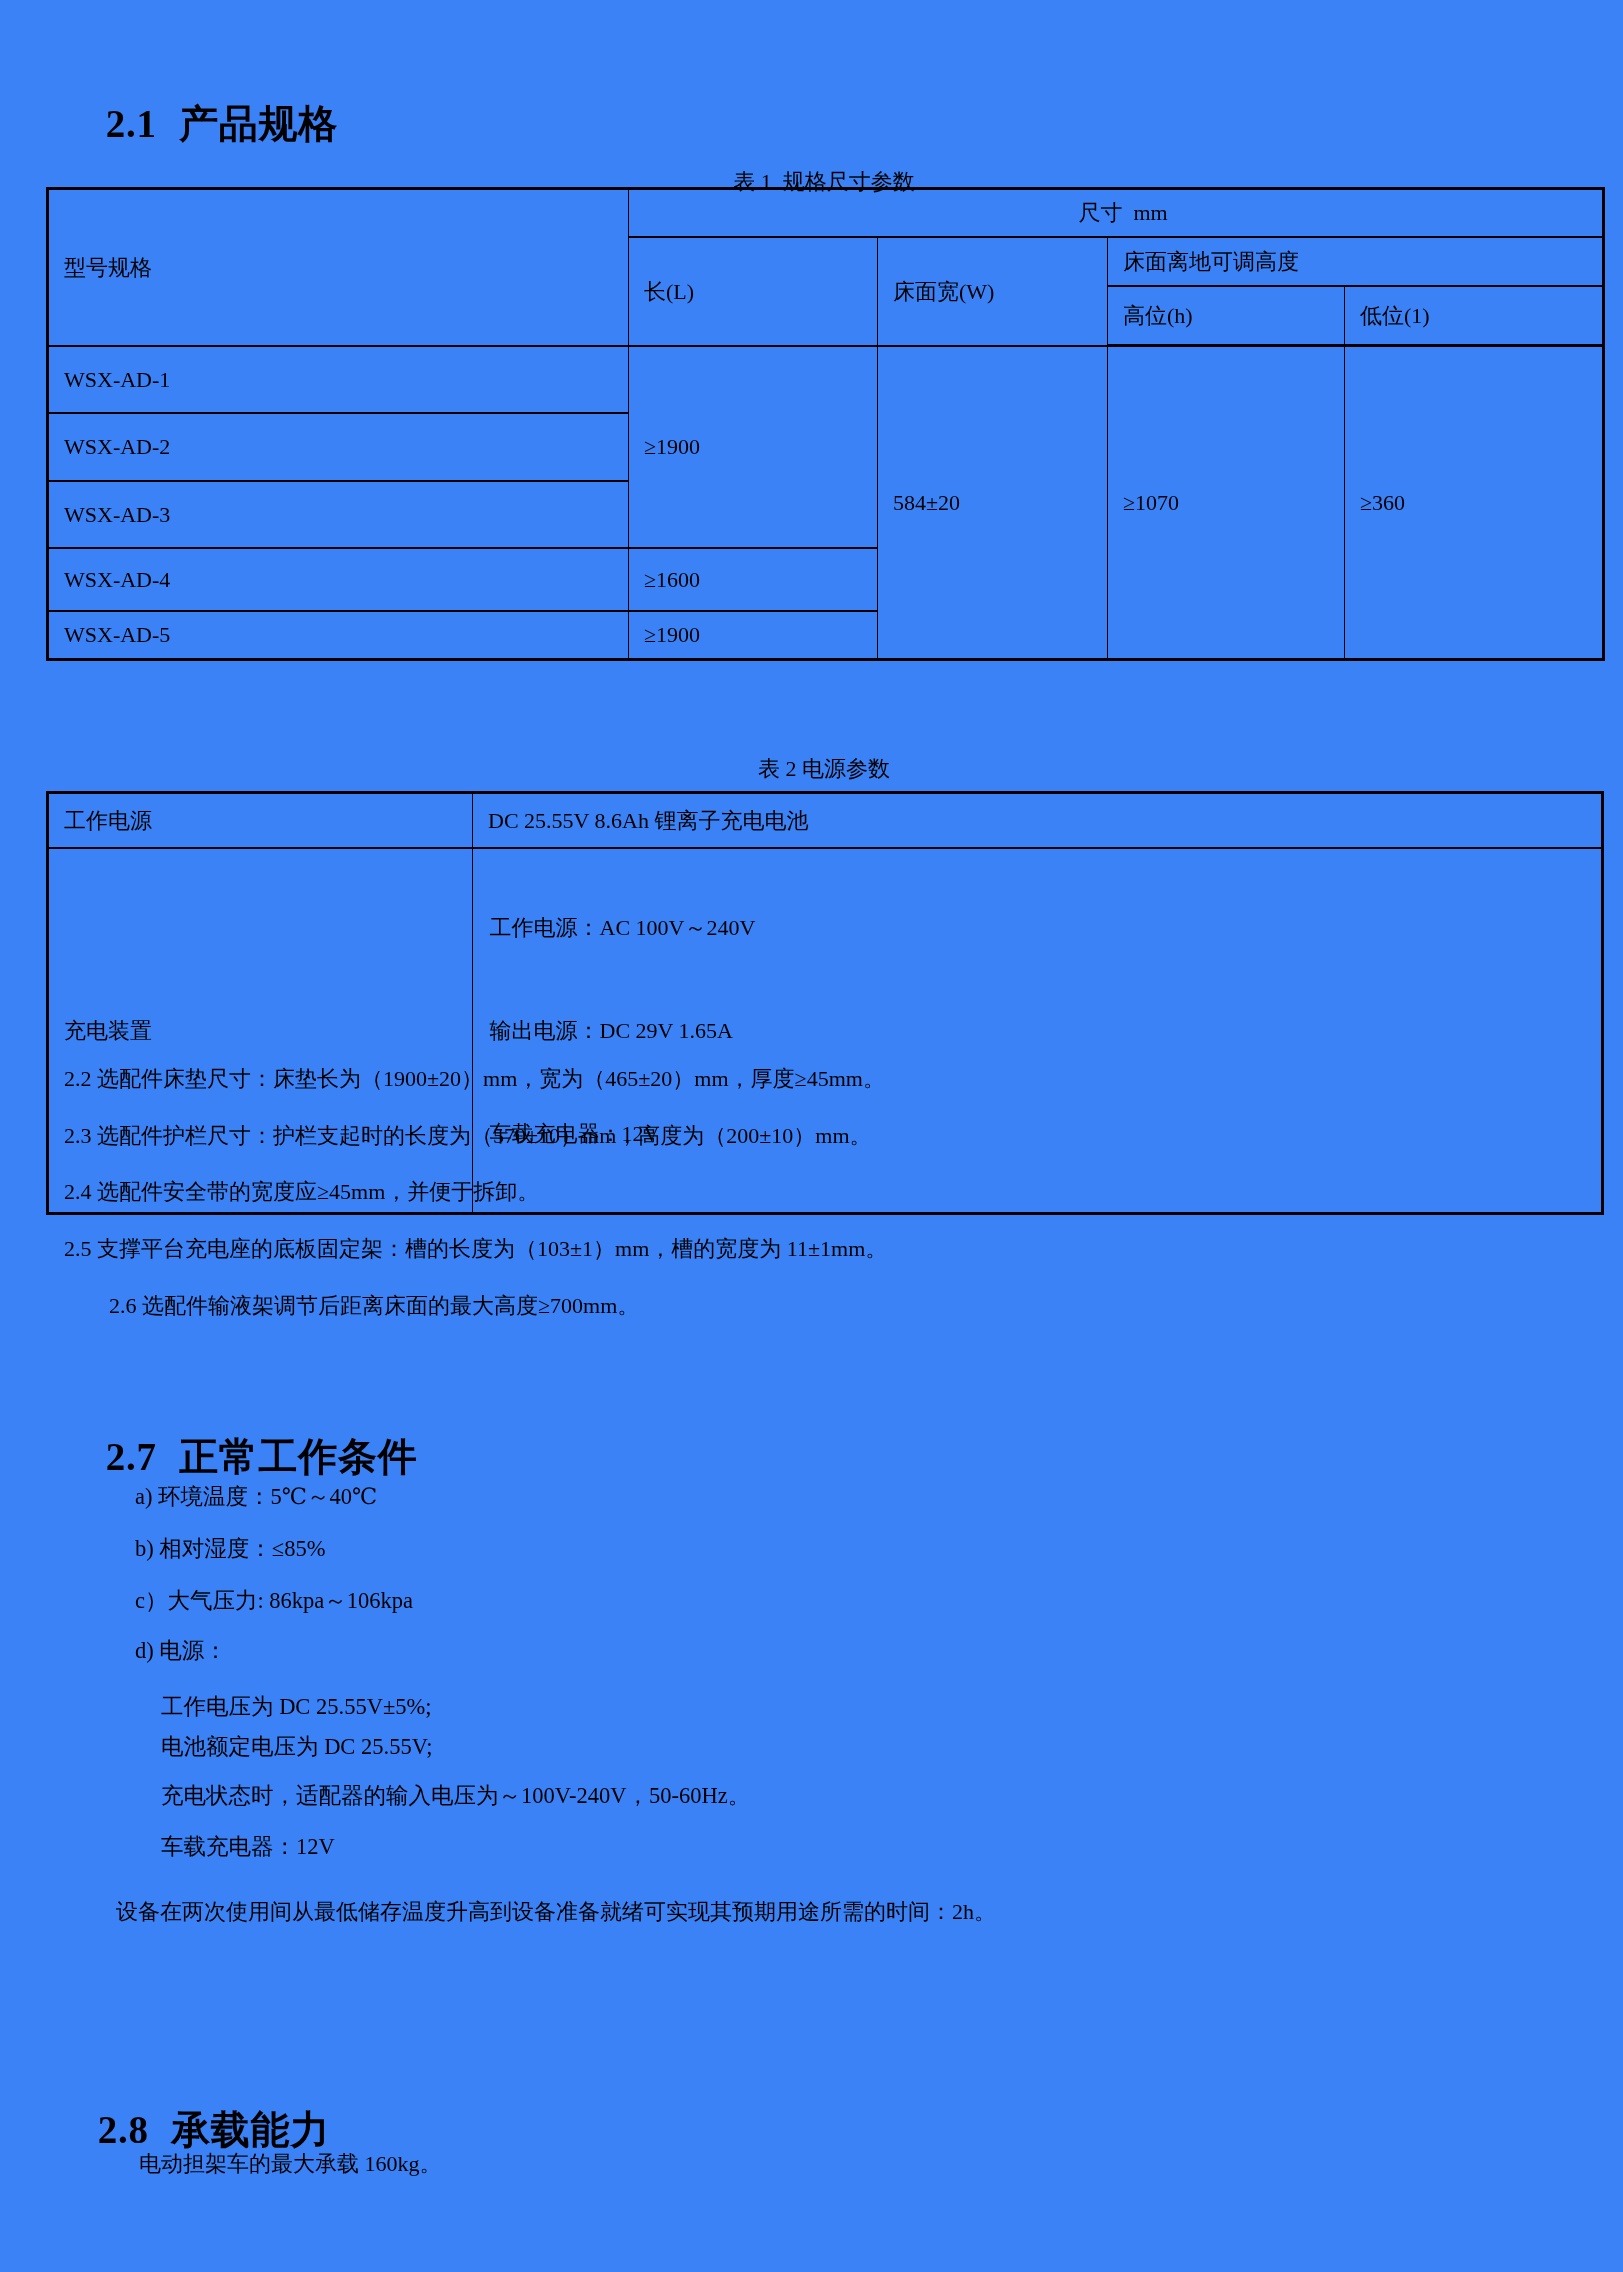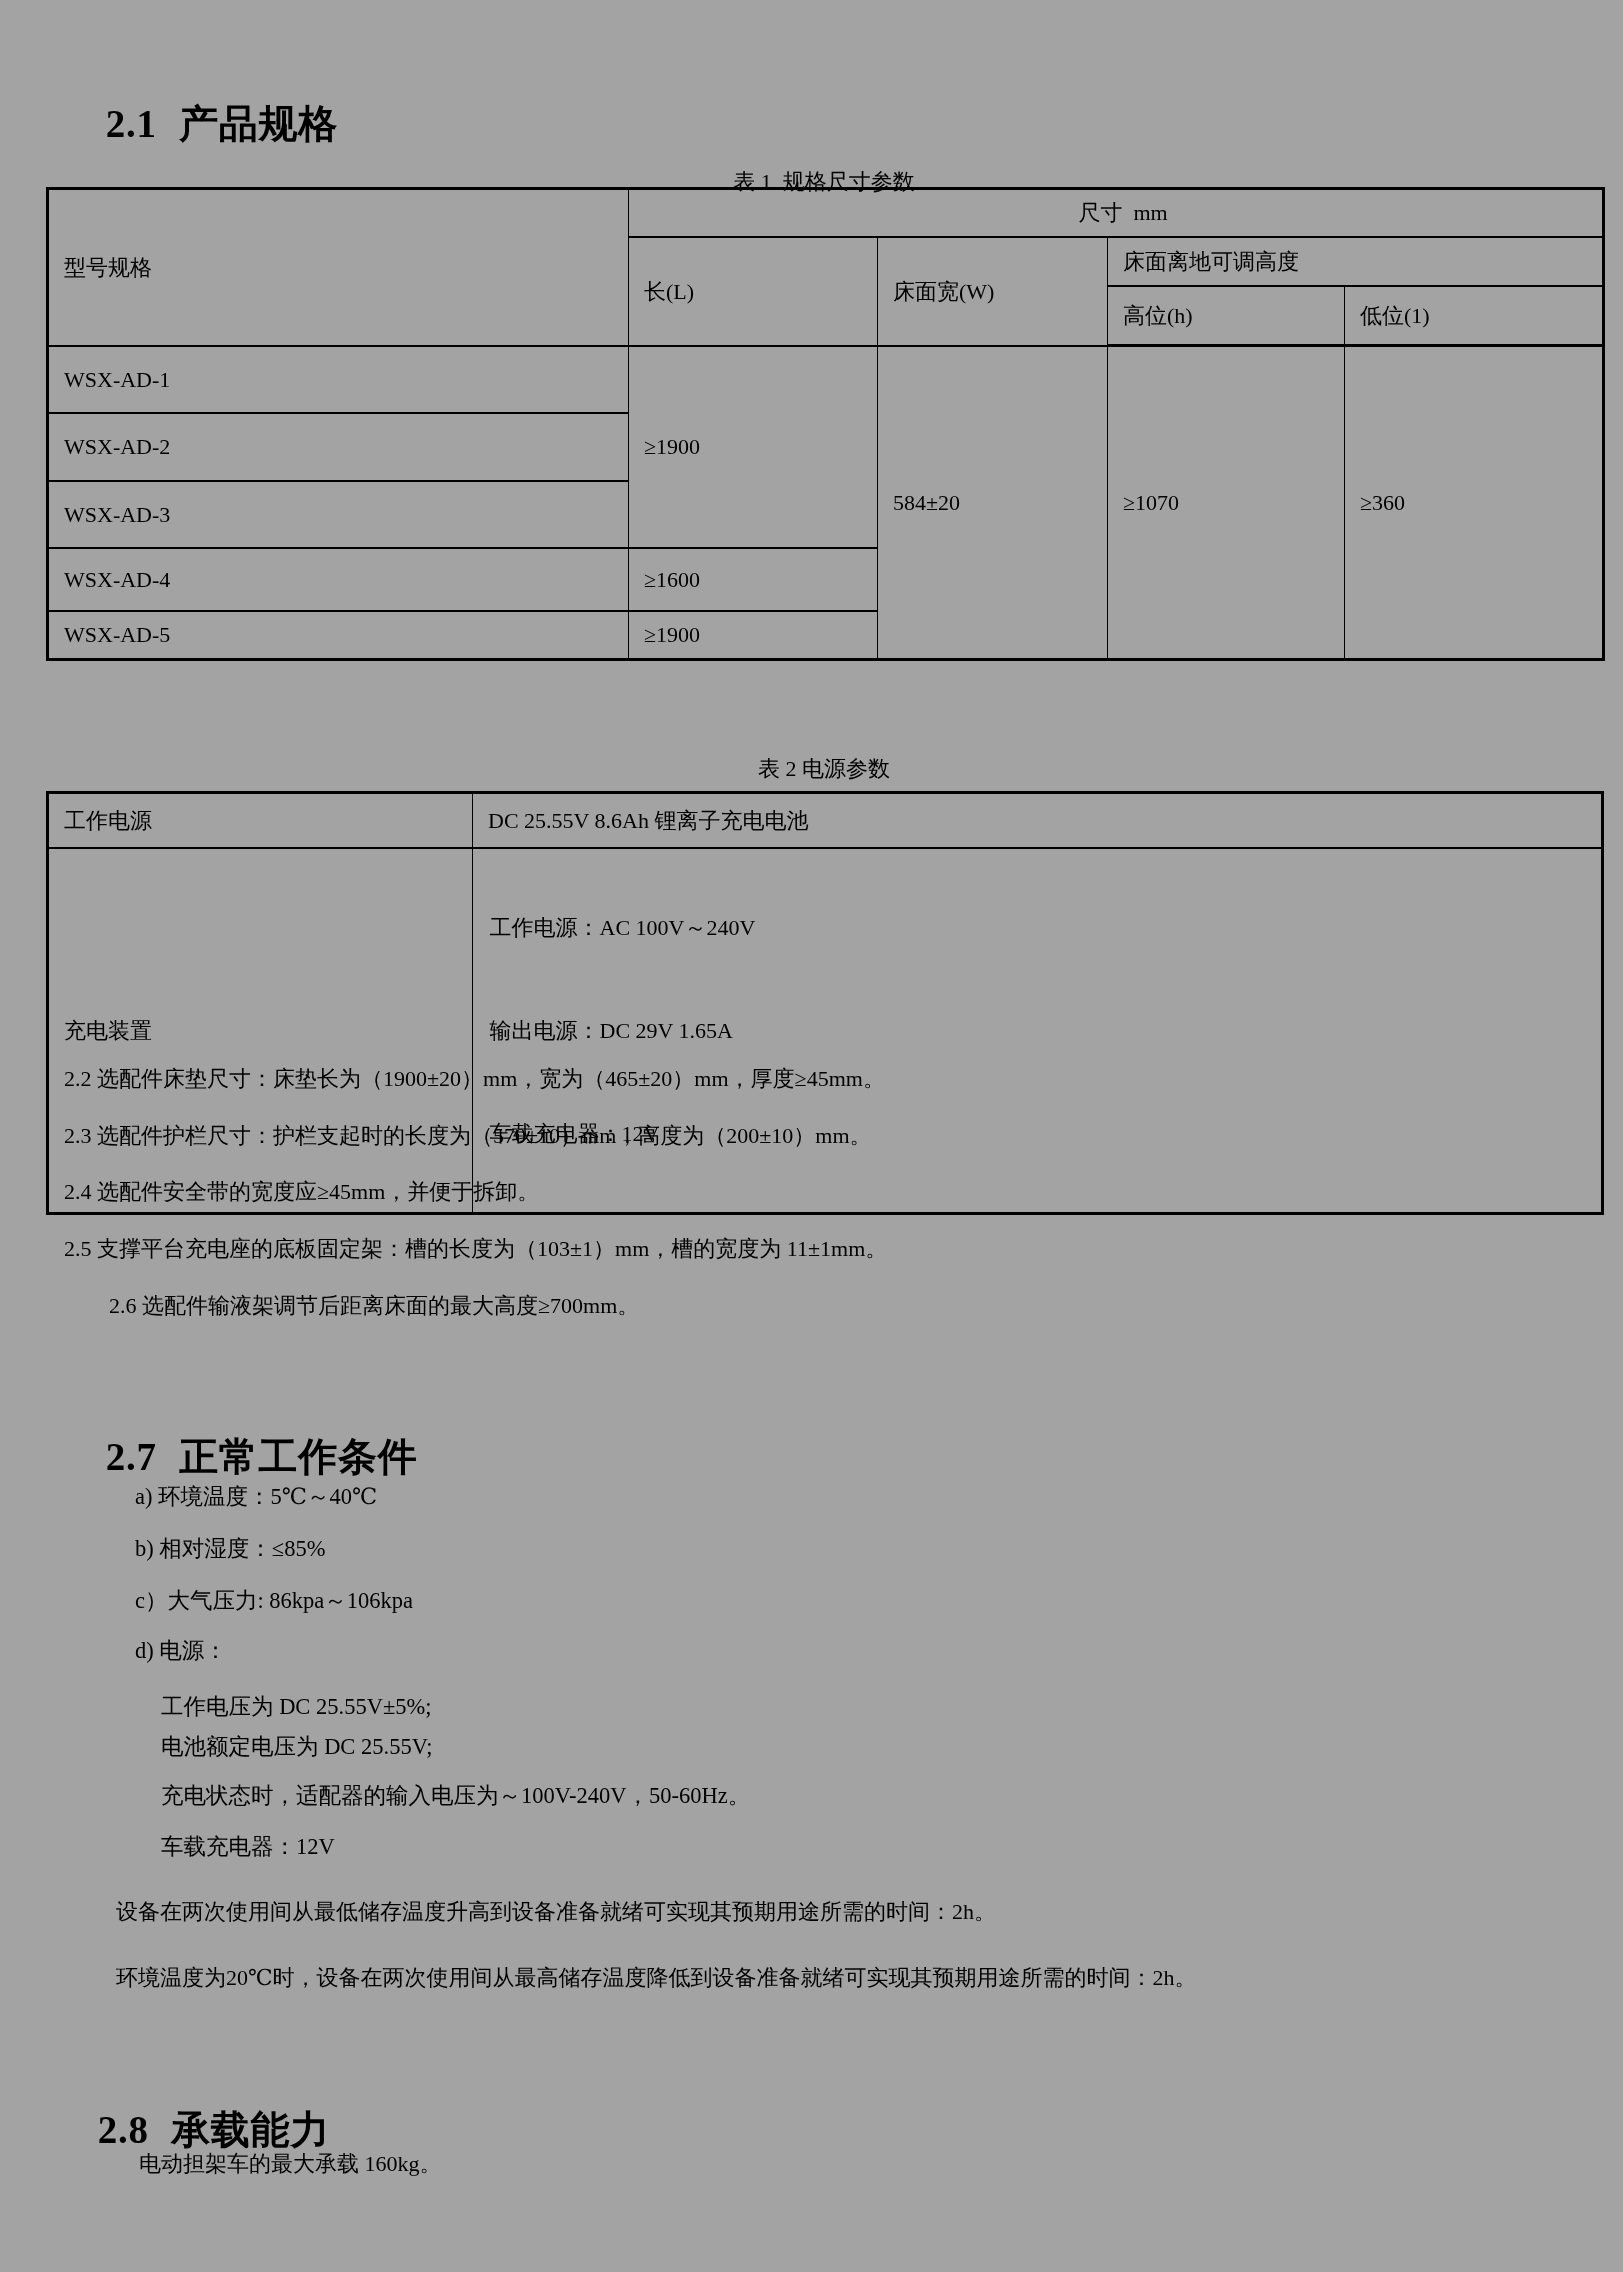--- a/index.html
+++ b/index.html
@@ -1,20 +1,20 @@
 <!DOCTYPE html>
 <html style="font-size:12px"><head>
 <meta charset="utf-8">
 <style>
   html,body{margin:0;padding:0;background:#e8e8e8;}
   .page{
     position:relative;
     width:1624px;
     height:2273px;
-    background:#a3a3a3;
+    background:#3b82f6;
     font-family:"Liberation Serif","DejaVu Serif",serif;
     color:#000;
     overflow:hidden;
   }
   .abs{position:absolute;}
   .heading{
     font-weight:bold;
     font-size:39px;
     line-height:48px;
     white-space:pre;
@@ -153,21 +153,20 @@
   <div class="abs list-text" style="left:135px;top:1534px;">b) 相对湿度：≤85%</div>
   <div class="abs list-text" style="left:135px;top:1586px;">c）大气压力: 86kpa～106kpa</div>
   <div class="abs list-text" style="left:135px;top:1636px;">d) 电源：</div>
 
   <div class="abs list-text" style="left:161px;top:1682px;margin-top:10px;">工作电压为 DC 25.55V±5%;</div>
   <div class="abs list-text" style="left:161px;top:1732px;">电池额定电压为 DC 25.55V;</div>
   <div class="abs list-text" style="left:161px;top:1781px;">充电状态时，适配器的输入电压为～100V-240V，50-60Hz。</div>
   <div class="abs list-text" style="left:161px;top:1832px;">车载充电器：12V</div>
 
   <div class="abs body-text" style="left:116px;top:1897px;">设备在两次使用间从最低储存温度升高到设备准备就绪可实现其预期用途所需的时间：2h。</div>
-  <div class="abs body-text" style="left:116px;top:1963px;">环境温度为20℃时，设备在两次使用间从最高储存温度降低到设备准备就绪可实现其预期用途所需的时间：2h。</div>
 
   <div class="abs heading" style="left:56px;top:2058px;">
     <span class="h-num">2.8</span><span>承载能力</span>
   </div>
 
   <div class="abs body-text" style="left:139px;top:2149px;">电动担架车的最大承载 160kg。</div>
 
 </div>
 
 

